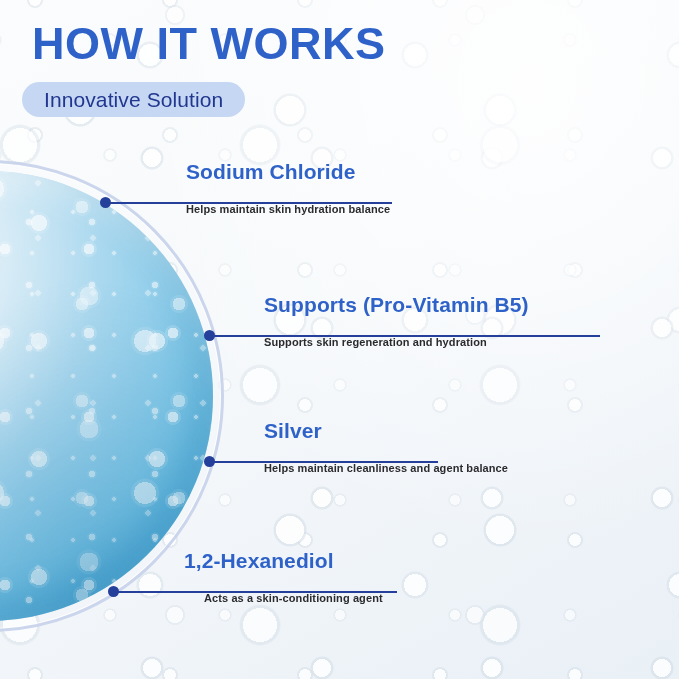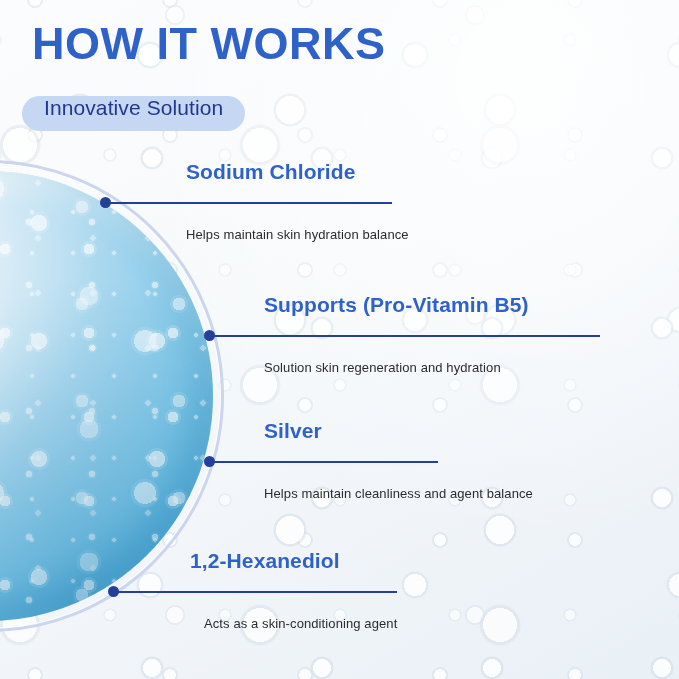--- a/index.html
+++ b/index.html
@@ -65,24 +65,24 @@
     font-size: 45px;
     font-weight: 700;
     letter-spacing: .5px;
     color: #2f62c9;
     line-height: 1.08;
     white-space: nowrap;
   }
   .subtitle-pill {
     position: absolute;
     left: 22px;
-    top: 96px;
+    top: 82px;
     height: 35px;
     display: flex;
-    align-items: flex-start;
+    align-items: center;
     padding: 0 22px;
     border-radius: 18px;
     background: #c6d7f4;
     color: #21378f;
     font-size: 21px;
     font-weight: 400;
     letter-spacing: .1px;
     white-space: nowrap;
   }
 
@@ -176,23 +176,23 @@
     bottom: 13px;
     font-size: 21px;
     font-weight: 700;
     color: #2f62c9;
     white-space: nowrap;
     letter-spacing: .1px;
   }
   .callout .desc {
     position: absolute;
     left: 0;
-    top: 30px;
-    font-size: 13px;
-    font-weight: 400;
+    top: 6px;
+    font-size: 11px;
+    font-weight: 700;
     color: #2b2b2e;
     white-space: nowrap;
     letter-spacing: .1px;
   }
 
   
   #callout-0 { left: 100px; top: 197px; }
   #callout-0 .rule { width: 286px; }
   #callout-0 .title { left: 86px; }
   #callout-0 .desc  { left: 86px; }
@@ -202,21 +202,21 @@
   #callout-1 .title { left: 60px; }
   #callout-1 .desc  { left: 60px; }
 
   #callout-2 { left: 204px; top: 456px; }
   #callout-2 .rule { width: 228px; }
   #callout-2 .title { left: 60px; }
   #callout-2 .desc  { left: 60px; }
 
   #callout-3 { left: 108px; top: 586px; }
   #callout-3 .rule { width: 283px; }
-  #callout-3 .title { left: 82px; }
+  #callout-3 .title { left: 76px; }
   #callout-3 .desc  { left: 76px; margin-left: 20px; }
 </style>
 </head>
 <body>
 
 <div id="stage">
 
   <div class="bg-base"></div>
   <div class="bg-drops"></div>
   <div class="bg-drops2"></div>
@@ -241,21 +241,21 @@
     <div class="dot"></div>
     <div class="rule"></div>
     <div class="title">Sodium Chloride</div>
     <div class="desc">Helps maintain skin hydration balance</div>
   </div>
 
   <div class="callout" id="callout-1">
     <div class="dot"></div>
     <div class="rule"></div>
     <div class="title">Supports (Pro-Vitamin B5)</div>
-    <div class="desc">Solution skin regeneration and hydration</div>
+    <div class="desc">Supports skin regeneration and hydration</div>
   </div>
 
   <div class="callout" id="callout-2">
     <div class="dot"></div>
     <div class="rule"></div>
     <div class="title">Silver</div>
     <div class="desc">Helps maintain cleanliness and agent balance</div>
   </div>
 
   <div class="callout" id="callout-3">

